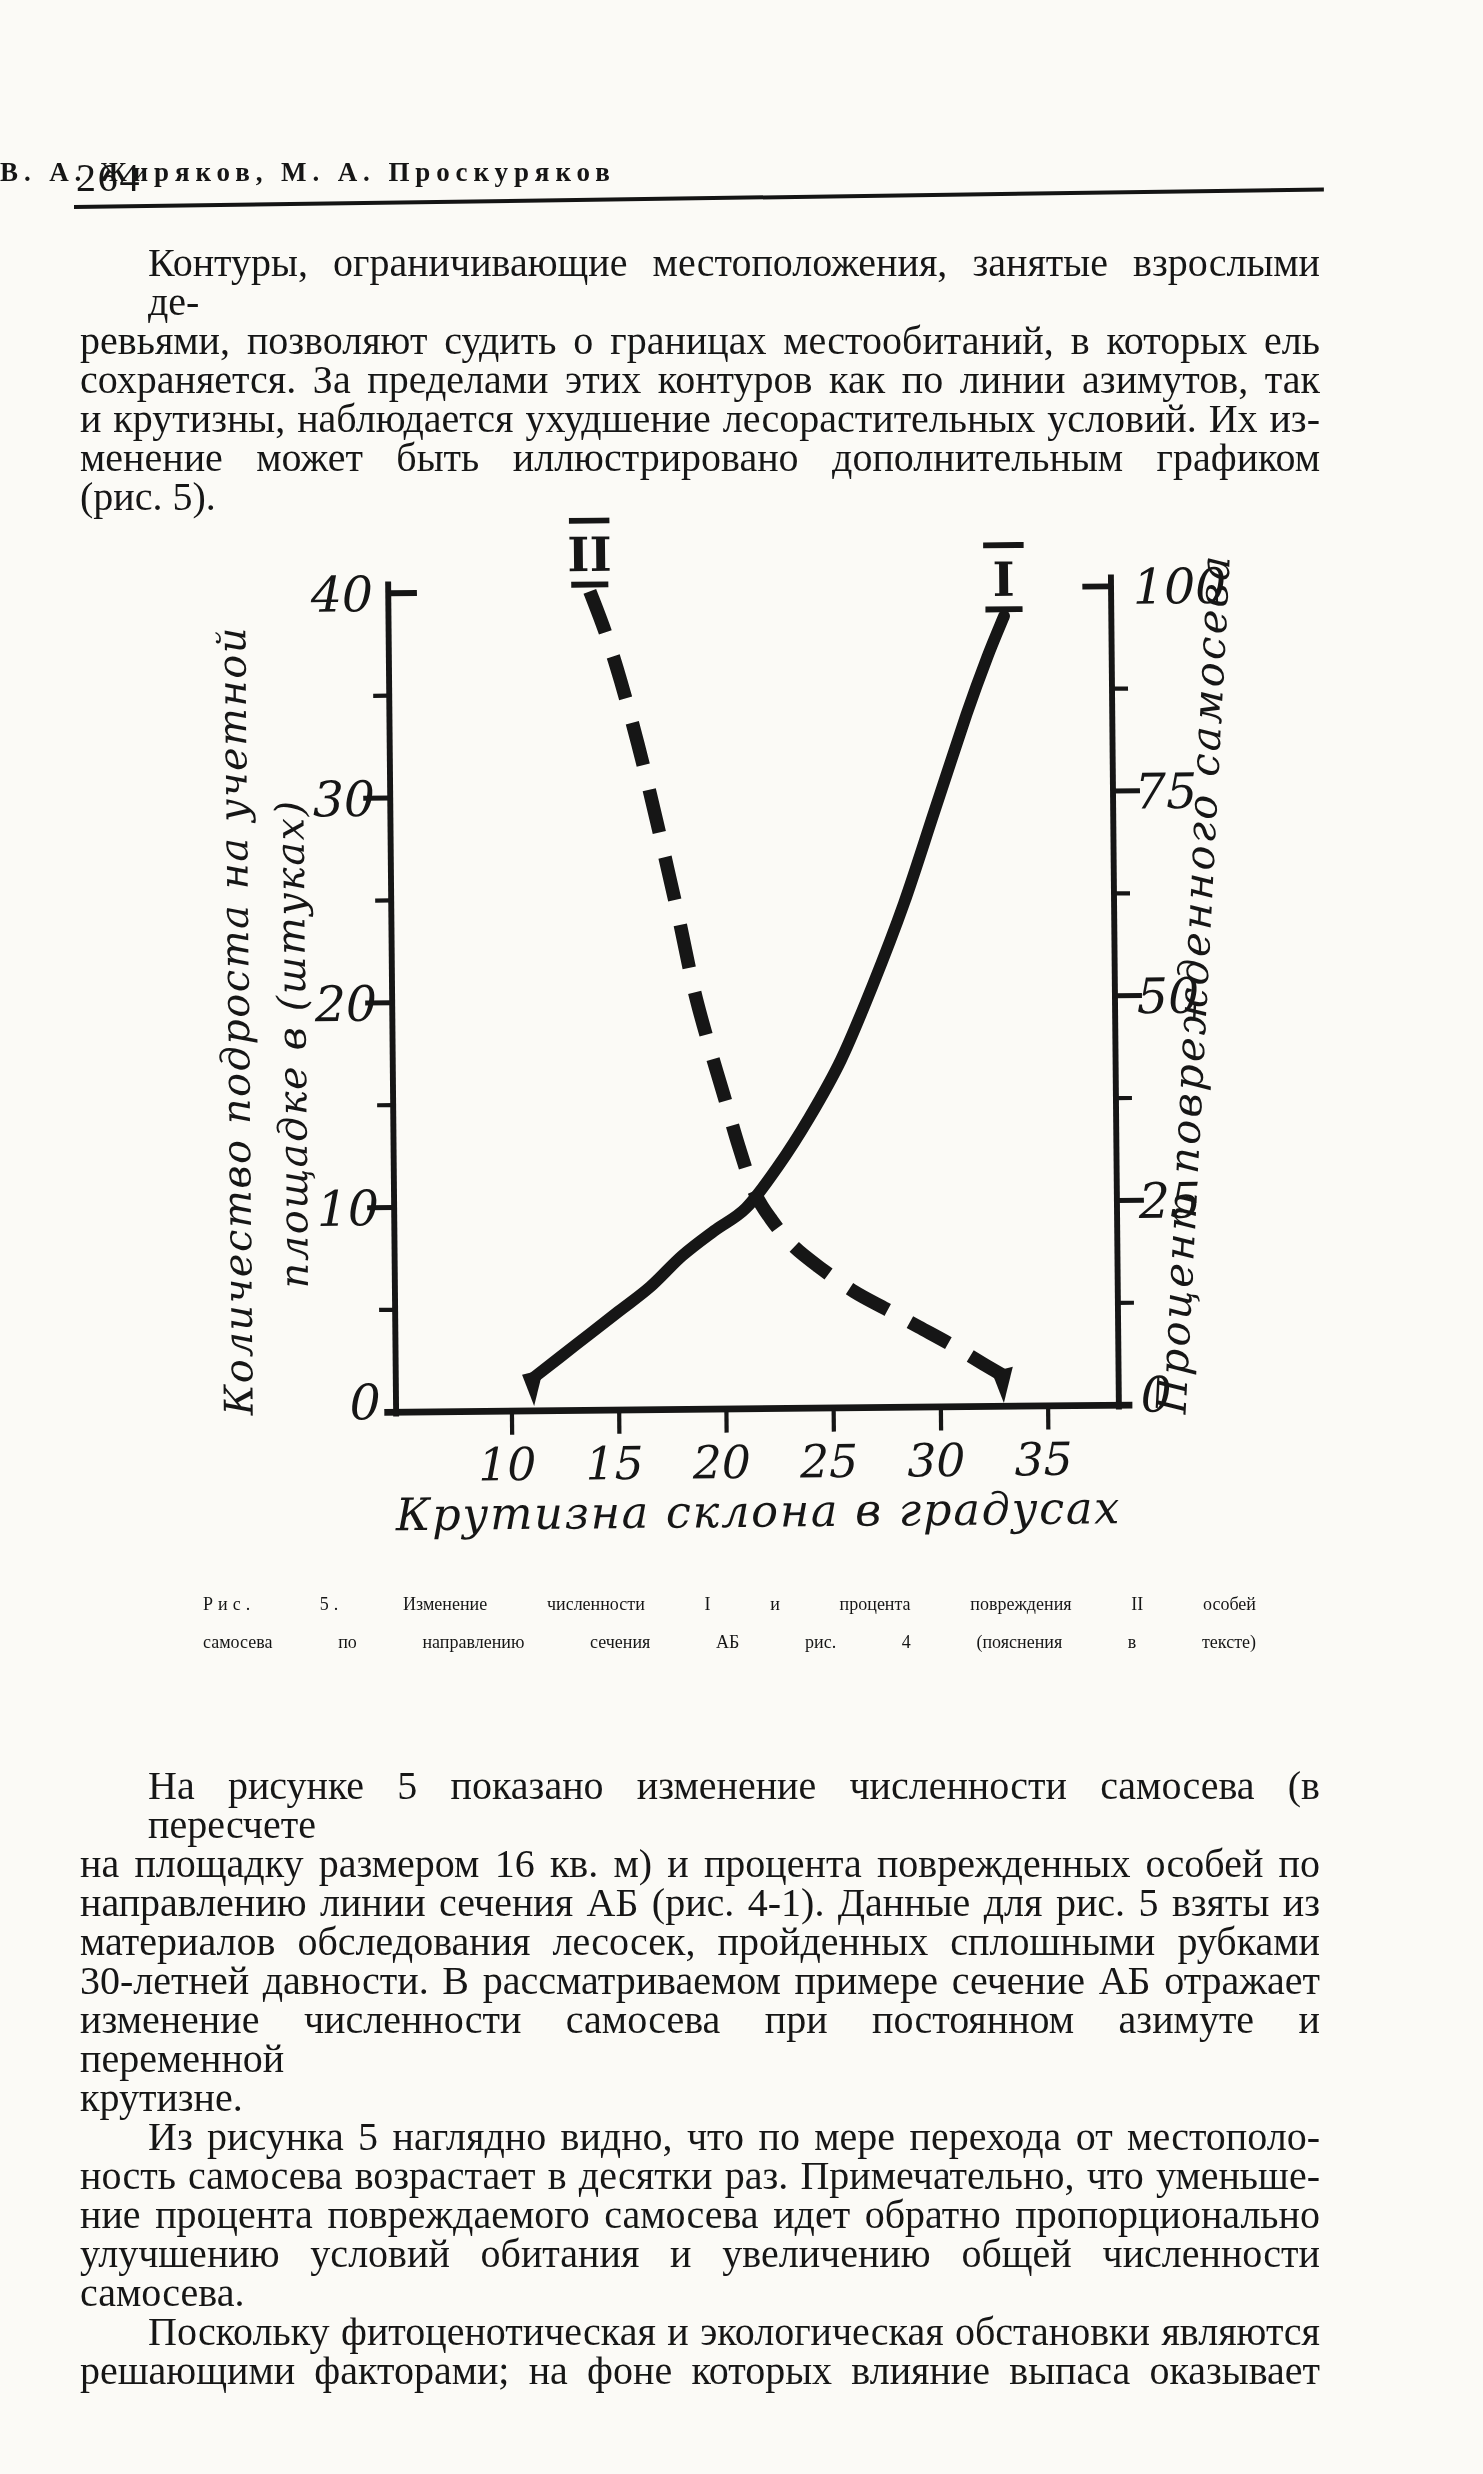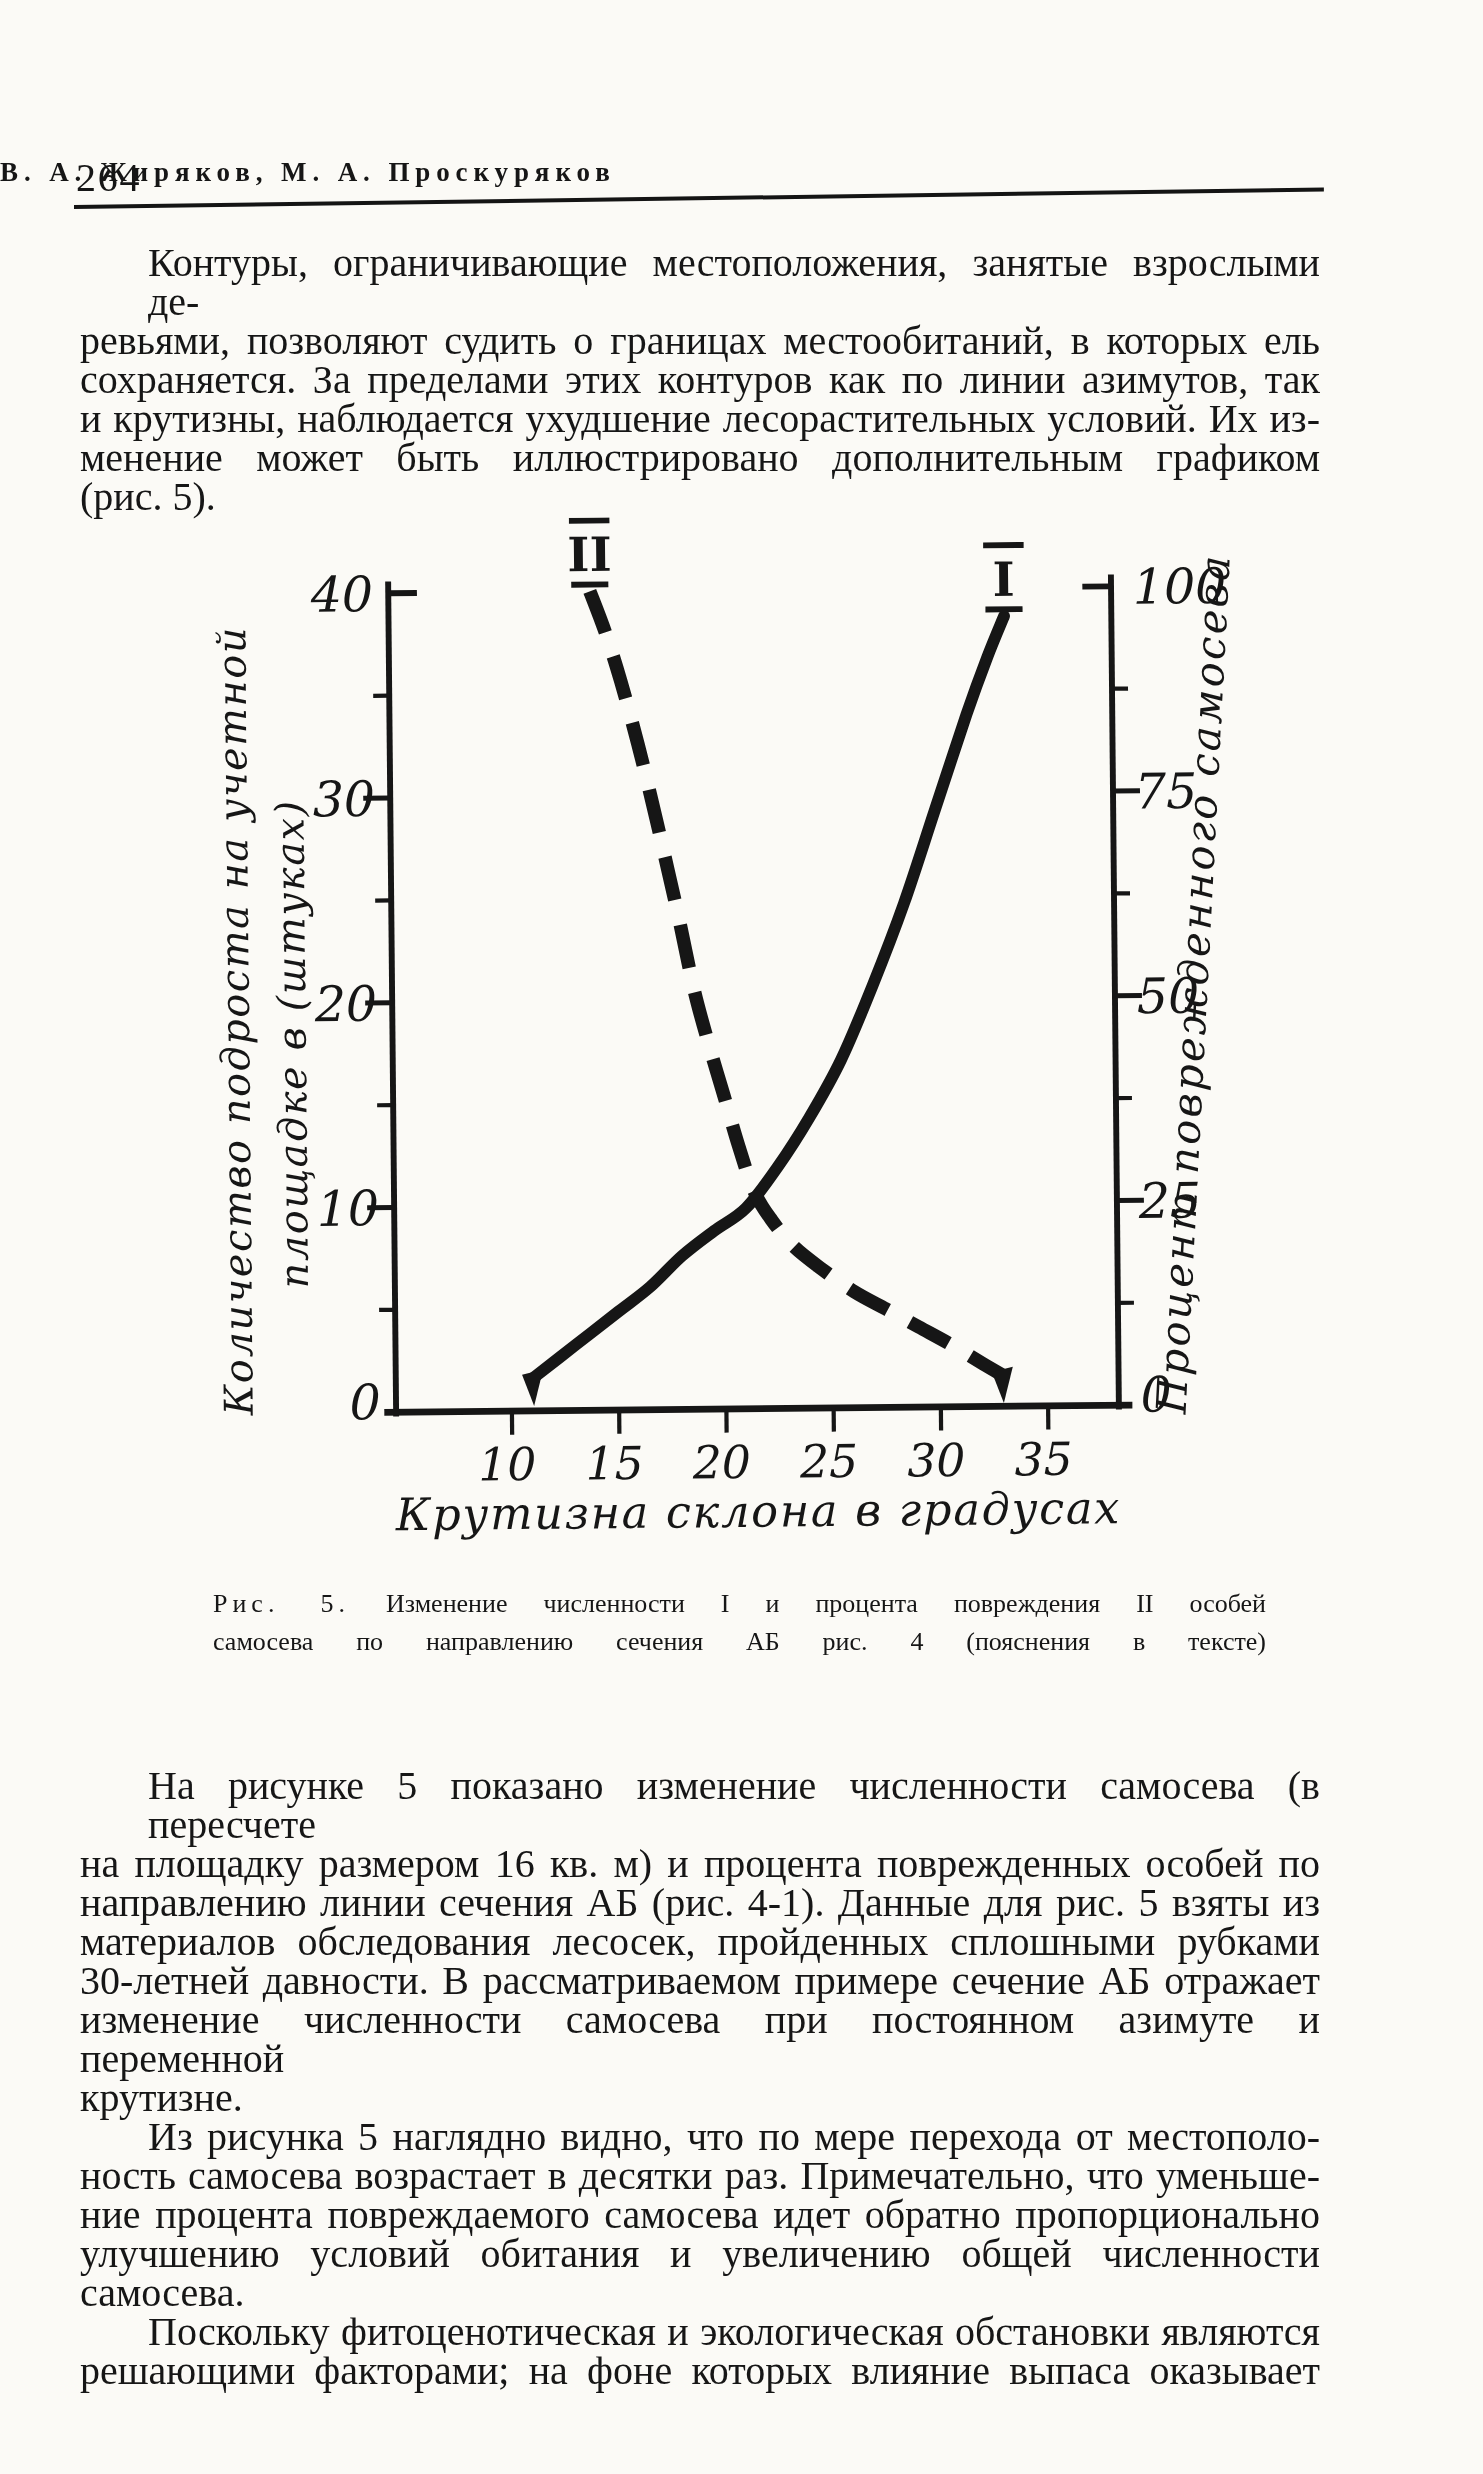--- a/index.html
+++ b/index.html
@@ -16,21 +16,21 @@
   #para1{top:243px}
   #main-text{top:1766px}
   .line{text-align:justify;text-align-last:justify}
   .line.no-stretch{text-align-last:left}
   .line.indent{padding-left:68px}
   #figure-wrap{left:201px;top:516px;width:1115px;height:1028px;
                transform:rotate(-0.55deg)}
   #figure-svg{width:1115px;height:1028px}
   #figure-svg text{font-family:"DejaVu Serif",serif;font-style:italic;fill:#161616}
   #figure-svg text.roman{font-style:normal;font-weight:bold}
-  #caption{left:213px;top:1585px;width:1053px;font-size:26px;line-height:38px}
+  #caption{left:203px;top:1585px;width:1053px;font-size:18px;line-height:38px}
   .cap-line{text-align:justify;text-align-last:justify}
   #cap-label{letter-spacing:5px}
 </style>
 </head>
 <body>
 
 <div class="abs" id="page-number">264</div>
 
 <div class="abs" id="authors">В. А. Жиряков, М. А. Проскуряков</div>
 

